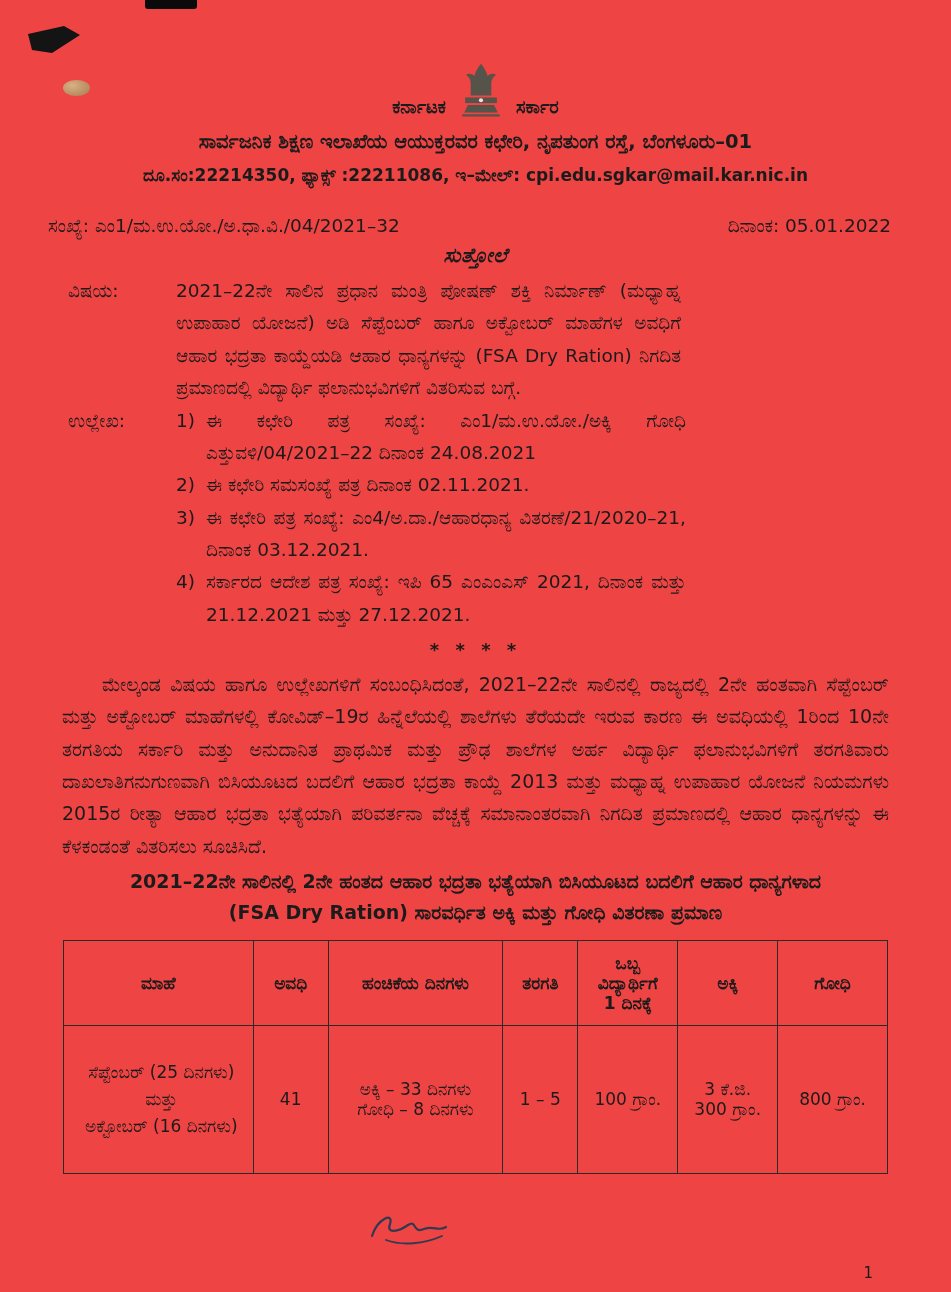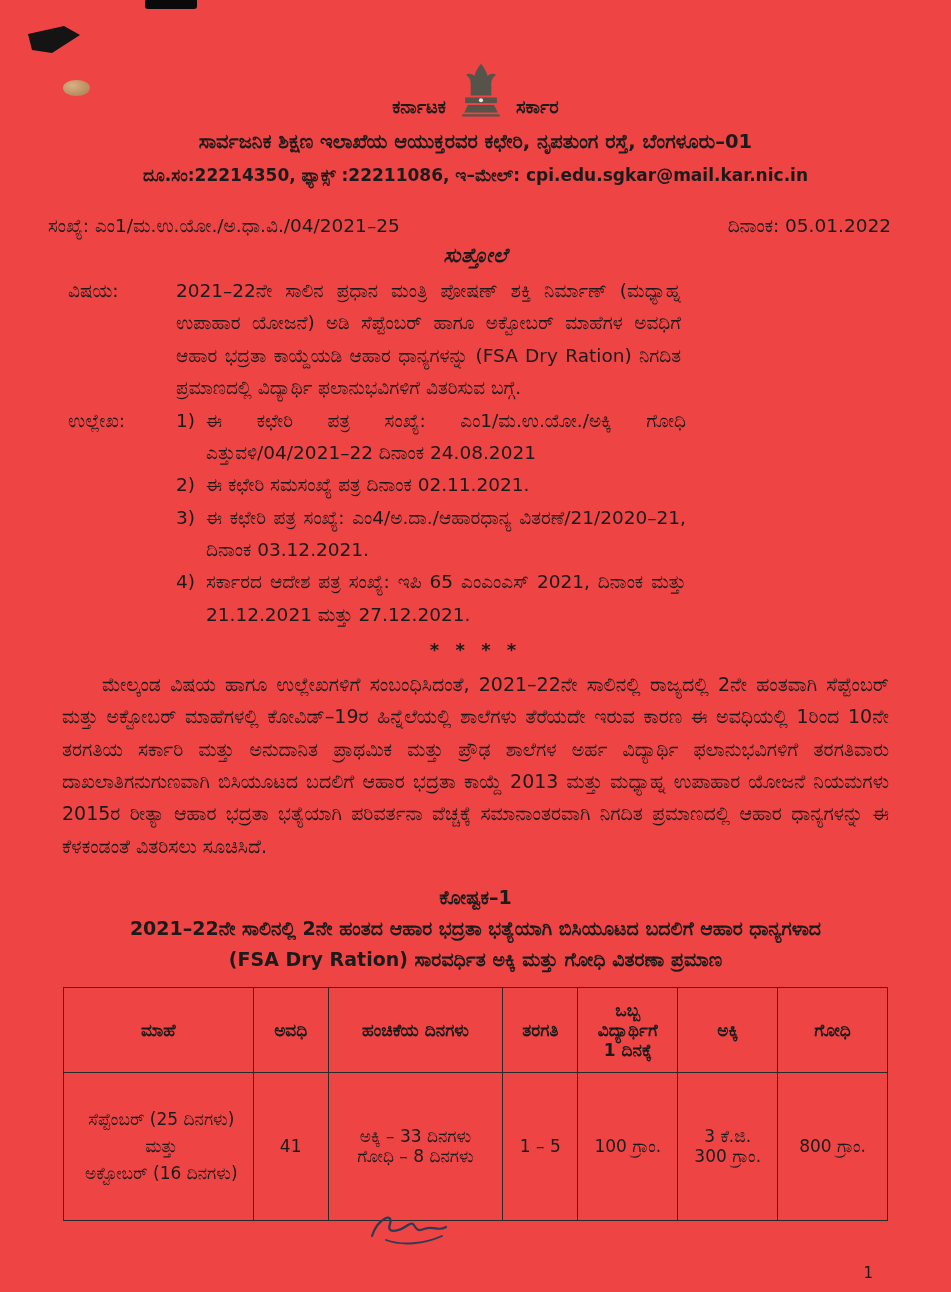--- a/index.html
+++ b/index.html
@@ -69,21 +69,21 @@
         <path d="M10 46 L38 46 L42 54 L6 54 Z" fill="#55534a"></path>
         <rect x="4" y="56" width="40" height="2.4" fill="#55534a"></rect>
       </svg>
     </span>
     <span class="word">ಸರ್ಕಾರ</span>
   </div>
   <div class="office">ಸಾರ್ವಜನಿಕ ಶಿಕ್ಷಣ ಇಲಾಖೆಯ ಆಯುಕ್ತರವರ ಕಛೇರಿ, ನೃಪತುಂಗ ರಸ್ತೆ, ಬೆಂಗಳೂರು–01</div>
   <div class="contact">ದೂ.ಸಂ:22214350, ಫ್ಯಾಕ್ಸ್ :22211086, ಇ–ಮೇಲ್: cpi.edu.sgkar@mail.kar.nic.in</div>
 
   <div class="meta-row">
-    <span>ಸಂಖ್ಯೆ: ಎಂ1/ಮ.ಉ.ಯೋ./ಅ.ಧಾ.ವಿ./04/2021–25</span>
+    <span>ಸಂಖ್ಯೆ: ಎಂ1/ಮ.ಉ.ಯೋ./ಅ.ಧಾ.ವಿ./04/2021–32</span>
     <span>ದಿನಾಂಕ: 05.01.2022</span>
   </div>
 
   <div class="doc-title">ಸುತ್ತೋಲೆ</div>
 
   <div class="block subject-block">
     <div class="block-label">ವಿಷಯ:</div>
     <div class="block-text">2021–22ನೇ ಸಾಲಿನ ಪ್ರಧಾನ ಮಂತ್ರಿ ಪೋಷಣ್ ಶಕ್ತಿ ನಿರ್ಮಾಣ್ (ಮಧ್ಯಾಹ್ನ ಉಪಾಹಾರ ಯೋಜನೆ) ಅಡಿ ಸೆಪ್ಟೆಂಬರ್ ಹಾಗೂ ಅಕ್ಟೋಬರ್ ಮಾಹೆಗಳ ಅವಧಿಗೆ ಆಹಾರ ಭದ್ರತಾ ಕಾಯ್ದೆಯಡಿ ಆಹಾರ ಧಾನ್ಯಗಳನ್ನು (FSA Dry Ration) ನಿಗದಿತ ಪ್ರಮಾಣದಲ್ಲಿ ವಿದ್ಯಾರ್ಥಿ ಫಲಾನುಭವಿಗಳಿಗೆ ವಿತರಿಸುವ ಬಗ್ಗೆ.</div>
   </div>
 
@@ -106,21 +106,20 @@
         <span class="ref-num">4)</span>
         <span class="ref-text">ಸರ್ಕಾರದ ಆದೇಶ ಪತ್ರ ಸಂಖ್ಯೆ: ಇಪಿ 65 ಎಂಎಂಎಸ್ 2021, ದಿನಾಂಕ ಮತ್ತು 21.12.2021 ಮತ್ತು 27.12.2021.</span>
       </div>
     </div>
   </div>
 
   <div class="separator">* * * *</div>
 
   <div class="body-para">ಮೇಲ್ಕಂಡ ವಿಷಯ ಹಾಗೂ ಉಲ್ಲೇಖಗಳಿಗೆ ಸಂಬಂಧಿಸಿದಂತೆ, 2021–22ನೇ ಸಾಲಿನಲ್ಲಿ ರಾಜ್ಯದಲ್ಲಿ 2ನೇ ಹಂತವಾಗಿ ಸೆಪ್ಟೆಂಬರ್ ಮತ್ತು ಅಕ್ಟೋಬರ್ ಮಾಹೆಗಳಲ್ಲಿ ಕೋವಿಡ್–19ರ ಹಿನ್ನೆಲೆಯಲ್ಲಿ ಶಾಲೆಗಳು ತೆರೆಯದೇ ಇರುವ ಕಾರಣ ಈ ಅವಧಿಯಲ್ಲಿ 1ರಿಂದ 10ನೇ ತರಗತಿಯ ಸರ್ಕಾರಿ ಮತ್ತು ಅನುದಾನಿತ ಪ್ರಾಥಮಿಕ ಮತ್ತು ಪ್ರೌಢ ಶಾಲೆಗಳ ಅರ್ಹ ವಿದ್ಯಾರ್ಥಿ ಫಲಾನುಭವಿಗಳಿಗೆ ತರಗತಿವಾರು ದಾಖಲಾತಿಗನುಗುಣವಾಗಿ ಬಿಸಿಯೂಟದ ಬದಲಿಗೆ ಆಹಾರ ಭದ್ರತಾ ಕಾಯ್ದೆ 2013 ಮತ್ತು ಮಧ್ಯಾಹ್ನ ಉಪಾಹಾರ ಯೋಜನೆ ನಿಯಮಗಳು 2015ರ ರೀತ್ಯಾ ಆಹಾರ ಭದ್ರತಾ ಭತ್ಯೆಯಾಗಿ ಪರಿವರ್ತನಾ ವೆಚ್ಚಕ್ಕೆ ಸಮಾನಾಂತರವಾಗಿ ನಿಗದಿತ ಪ್ರಮಾಣದಲ್ಲಿ ಆಹಾರ ಧಾನ್ಯಗಳನ್ನು ಈ ಕೆಳಕಂಡಂತೆ ವಿತರಿಸಲು ಸೂಚಿಸಿದೆ.</div>
 
-  <div class="table-title">ಕೋಷ್ಟಕ–1</div>
   <div class="table-caption">2021–22ನೇ ಸಾಲಿನಲ್ಲಿ 2ನೇ ಹಂತದ ಆಹಾರ ಭದ್ರತಾ ಭತ್ಯೆಯಾಗಿ ಬಿಸಿಯೂಟದ ಬದಲಿಗೆ ಆಹಾರ ಧಾನ್ಯಗಳಾದ</div>
   <div class="table-caption">(FSA Dry Ration) ಸಾರವರ್ಧಿತ ಅಕ್ಕಿ ಮತ್ತು ಗೋಧಿ ವಿತರಣಾ ಪ್ರಮಾಣ</div>
 
   <table class="dist">
     <colgroup>
       <col style="width:190px">
         <col style="width:75px">
         <col style="width:175px">
         <col style="width:75px">
       <col style="width:100px">

